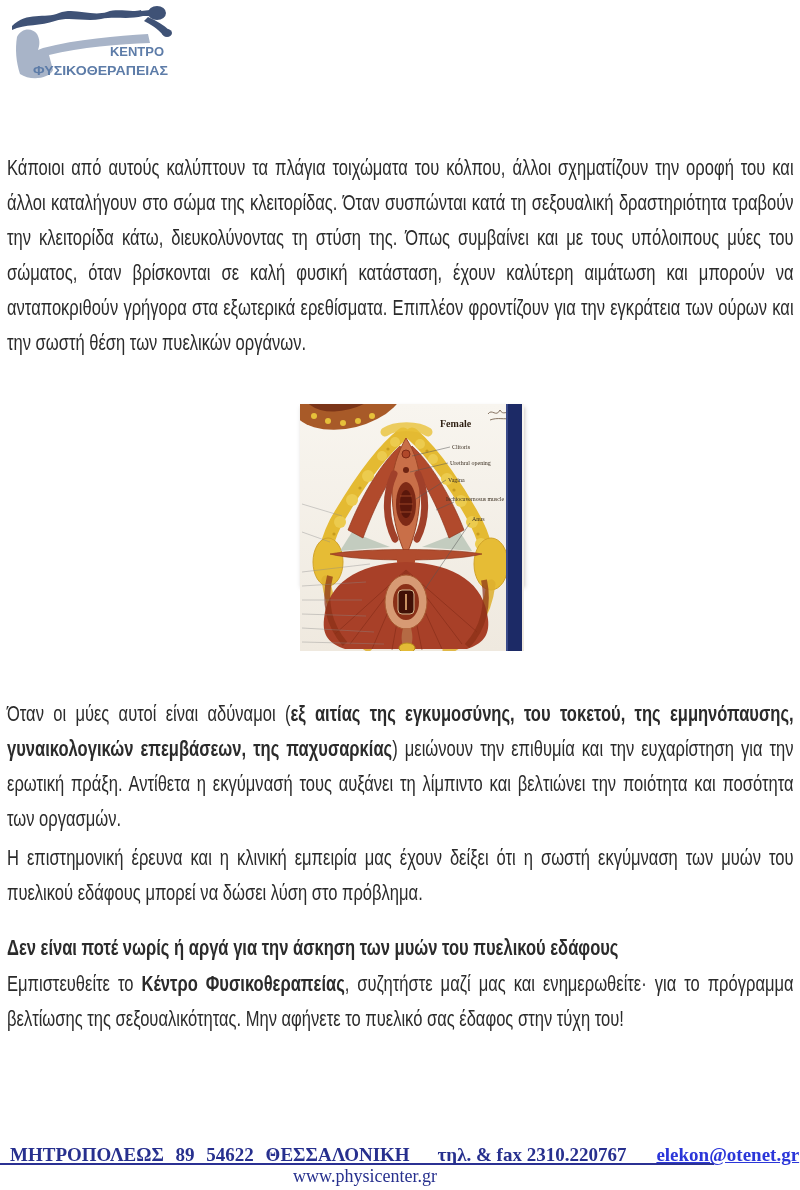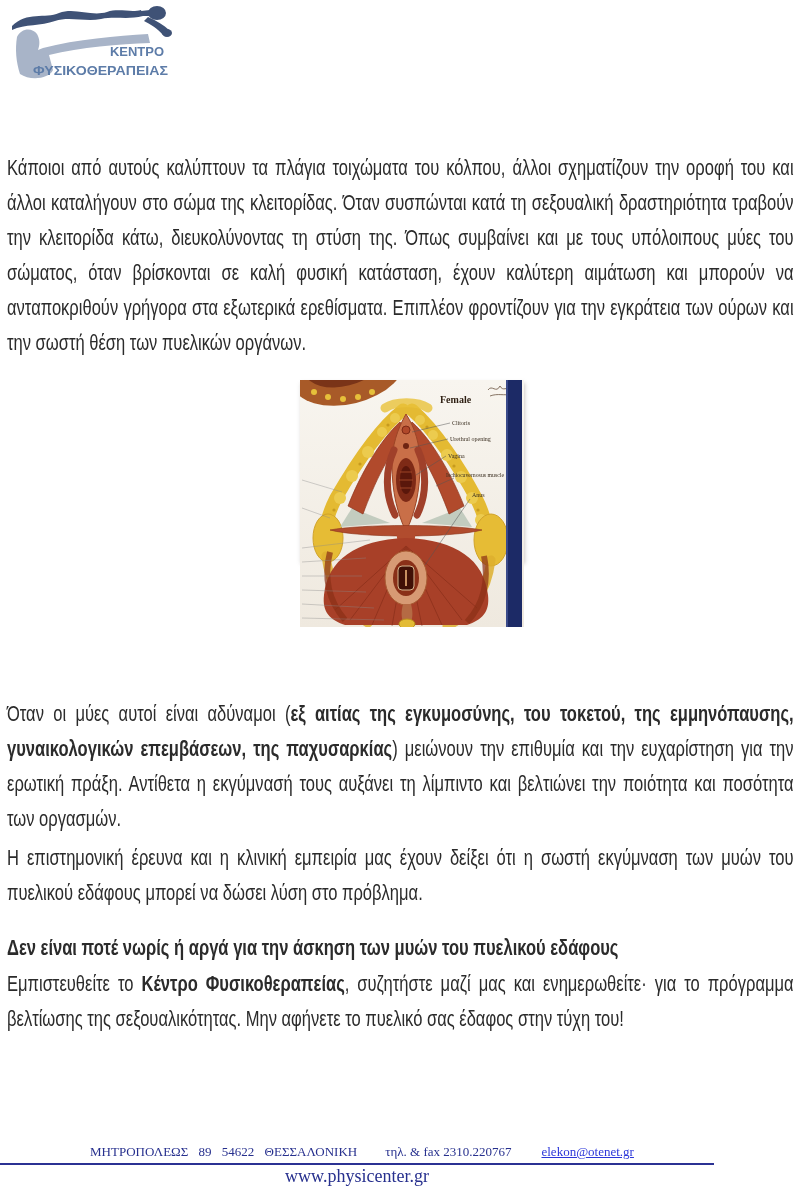--- a/index.html
+++ b/index.html
@@ -11,34 +11,35 @@
   .txt {
     position:absolute; left:7px; width:1046px;
     transform:scaleX(0.752); transform-origin:0 0;
     font-size:22px; line-height:35px; text-align:justify;
     color:#2b2b2b; margin:0;
   }
   .txt b { font-weight:bold; }
   .heading { font-weight:bold; text-align:left; }
   #logo { position:absolute; left:7px; top:3px;text-decoration:underline; }
   #anatomy-figure {
-    position:absolute; left:300px; top:380px; width:224px; height:181px;
+    position:absolute; left:300px; top:404px; width:224px; height:181px;
     box-shadow:1px 3px 4px rgba(120,110,100,0.35);
   }
   #foot-rule { position:absolute; left:0; top:1163px; width:714px; height:2px; background:#2b3193; }
   #foot-line {
     position:absolute; left:10px; top:1144px; width:704px; text-align:center;
-    font-family:"Liberation Serif", serif; font-size:13px; color:#27308e;
+    font-family:"Liberation Serif", serif; font-size:19px; color:#27308e;
     white-space:nowrap;
+    font-weight:bold;
   }
   #foot-line .addr { word-spacing:7px; }
   #foot-line .phone { margin-left:28px; }
   #foot-line .email { margin-left:30px; color:#2b36d9; text-decoration:underline; cursor:pointer; }
   #foot-site {
-    position:absolute; left:0; top:1166px; width:714px; text-align:center;
+    position:absolute; left:8px; top:1166px; width:714px; text-align:center;
     font-family:"Liberation Serif", serif; font-size:18px; color:#27308e;
   }
 </style>
 </head>
 <body>
 
 <div id="logo">
   <svg width="170" height="80" viewBox="0 0 170 80">
 
     <g>

